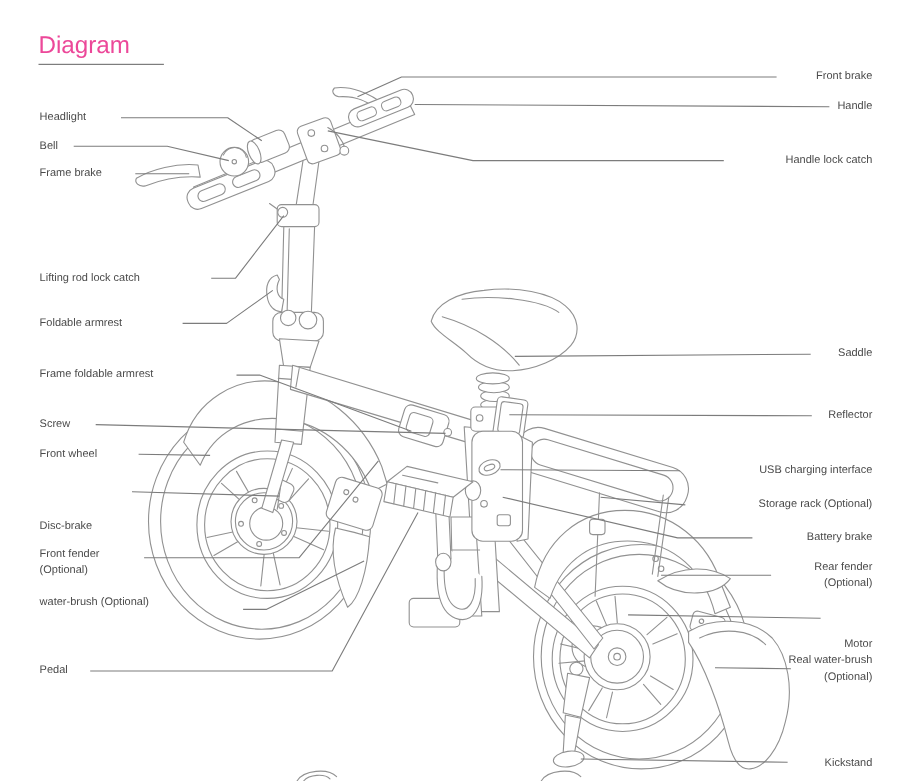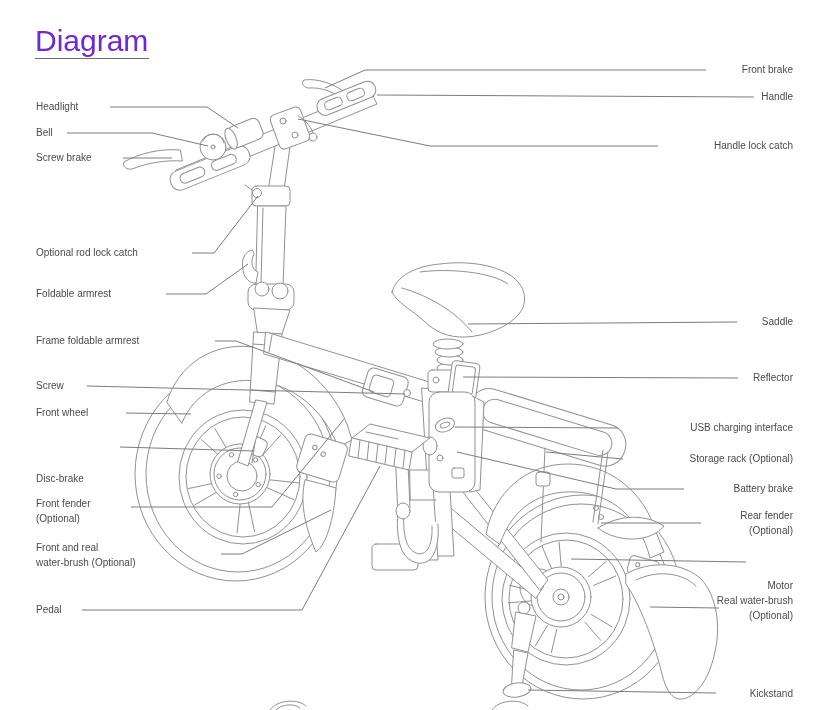--- a/index.html
+++ b/index.html
@@ -5,21 +5,21 @@
   html,body { margin:0; padding:0; background:#ffffff; }
   body { width:828px; height:710px; font-family:"Liberation Sans", sans-serif; }
   .stage { position:relative; width:828px; height:710px; overflow:hidden; background:#fff; }
   svg.art { position:absolute; left:0; top:0; }
   .art * { stroke:#919191; stroke-width:1; fill:none; stroke-linecap:round; stroke-linejoin:round; }
   .art .f { fill:#ffffff; }
   .art #leader-lines polyline { stroke:#7c7c7c; fill:none; stroke-linecap:butt; }
   .label { position:absolute; color:#4a4a4a; font-size:10px; line-height:15.5px; white-space:nowrap; z-index:3; }
   .label span { display:block; }
   .label.right { text-align:right; }
-  .page-title { position:absolute; left:35px; top:27px; font-size:30px; line-height:28px; color:#6d28d9; z-index:3; }
+  .page-title { position:absolute; left:35px; top:27px; font-size:22px; line-height:28px; color:#ec4899; z-index:3; }
   .title-underline { position:absolute; left:35px; top:58px; width:114px; height:0; border-top:1.5px solid #6f6f6f; z-index:3; }
 </style>
 </head>
 <body>
 
 <div class="stage">
 
   <div class="page-title">Diagram</div>
   <div class="title-underline"></div>
 
@@ -279,24 +279,24 @@
   </svg>
 
   <div>
       <div class="label left" style="top: 99.25px; left: 36px;">
         <span>Headlight</span>
       </div>
       <div class="label left" style="top: 125.25px; left: 36px;">
         <span>Bell</span>
       </div>
       <div class="label left" style="top: 150.25px; left: 36px;">
-        <span>Screw brake</span>
+        <span>Frame brake</span>
       </div>
       <div class="label left" style="top: 245.25px; left: 36px;">
-        <span>Optional rod lock catch</span>
+        <span>Lifting rod lock catch</span>
       </div>
       <div class="label left" style="top: 286.25px; left: 36px;">
         <span>Foldable armrest</span>
       </div>
       <div class="label left" style="top: 333.25px; left: 36px;">
         <span>Frame foldable armrest</span>
       </div>
       <div class="label left" style="top: 378.25px; left: 36px;">
         <span>Screw</span>
       </div>
@@ -304,21 +304,20 @@
         <span>Front wheel</span>
       </div>
       <div class="label left" style="top: 451px; left: 36px; margin-top: 20px;">
         <span>Disc-brake</span>
       </div>
       <div class="label left" style="top: 495.5px; left: 36px;">
         <span>Front fender</span>
         <span>(Optional)</span>
       </div>
       <div class="label left" style="top: 539.5px; left: 36px;">
-        <span>Front and real</span>
         <span>water-brush (Optional)</span>
       </div>
       <div class="label left" style="top: 602.25px; left: 36px;">
         <span>Pedal</span>
       </div>
       <div class="label right" style="top: 62.25px; right: 35px;">
         <span>Front brake</span>
       </div>
       <div class="label right" style="top: 89.25px; right: 35px;">
         <span>Handle</span>

